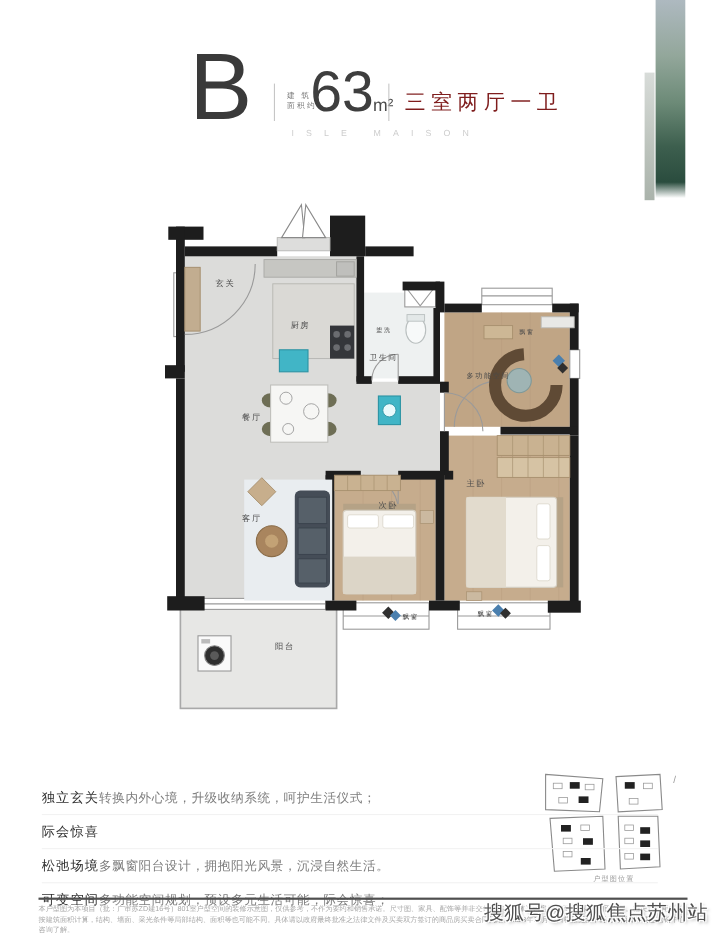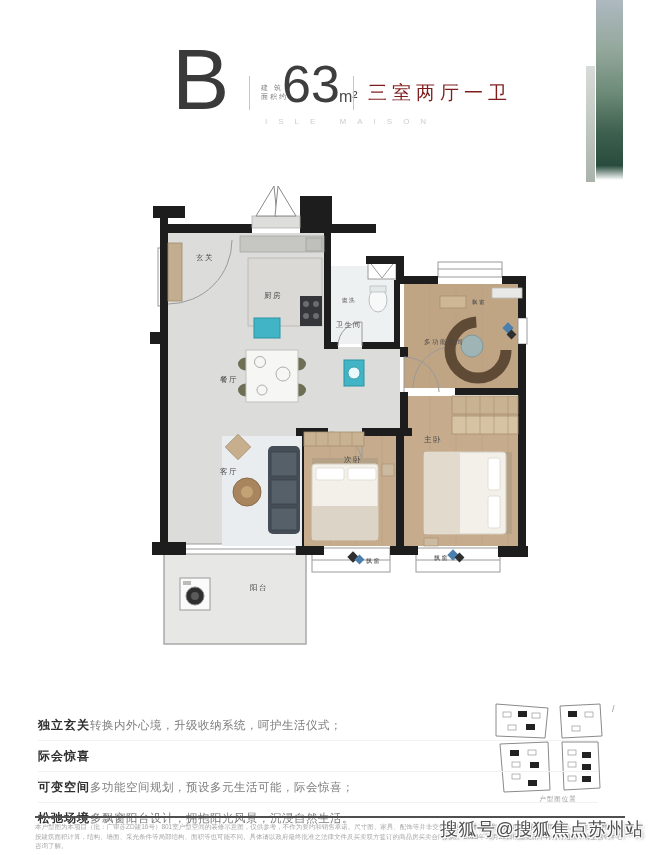--- a/index.html
+++ b/index.html
@@ -28,21 +28,21 @@
 
   
   .keyplate{position:absolute;left:488px;top:698px;width:140px;height:100px;}
   .keyplate-caption{position:absolute;left:488px;top:795px;width:140px;text-align:center;
     font-size:6.5px;color:#9a9a9a;letter-spacing:1px;}
 
   
   .features{position:absolute;left:38px;top:710px;width:560px;}
   .feature-row{display:flex;align-items:baseline;padding:7px 0 6px 0;border-bottom:1px solid #f2f2f2;}
   .feature-row:last-child{border-bottom:none;}
-  .feat-label{font-size:12px;font-weight:700;color:#2f2f2f;letter-spacing:1px;white-space:nowrap;}
+  .feat-label{font-size:12px;font-weight:400;color:#2f2f2f;letter-spacing:1px;white-space:nowrap;}
   .feat-desc{font-size:11.5px;color:#7d7d7d;margin-left:0;letter-spacing:0.5px;}
 
   
   .footer-rule{position:absolute;left:35px;top:816px;width:590px;height:2px;background:#4f4f4f;}
   .disclaimer{position:absolute;left:35px;top:822px;width:590px;font-size:6.5px;line-height:9.5px;color:#a8a8a8;}
   .watermark{position:absolute;left:440px;top:817px;font-size:18px;font-weight:400;color:#4f4f4f;letter-spacing:0.5px;
     text-shadow:-1px -1px 0 #fff,1px -1px 0 #fff,-1px 1px 0 #fff,1px 1px 0 #fff,2px 2px 3px rgba(0,0,0,0.35);}
 
   
   text.room-lbl{fill:#4a4a4a;letter-spacing:1.5px;}
@@ -314,26 +314,26 @@
 
   <div class="features">
     <div class="feature-row">
       <span class="feat-label">独立玄关</span>
       <span class="feat-desc">转换内外心境，升级收纳系统，呵护生活仪式；</span>
     </div>
     <div class="feature-row">
       <span class="feat-label">际会惊喜</span>
     </div>
     <div class="feature-row">
+      <span class="feat-label">松弛场境</span>
+      <span class="feat-desc">多飘窗阳台设计，拥抱阳光风景，沉浸自然生活。</span>
+    </div>
+    <div class="feature-row">
       <span class="feat-label">可变空间</span>
       <span class="feat-desc">多功能空间规划，预设多元生活可能，际会惊喜；</span>
     </div>
-    <div class="feature-row">
-      <span class="feat-label">松弛场境</span>
-      <span class="feat-desc">多飘窗阳台设计，拥抱阳光风景，沉浸自然生活。</span>
-    </div>
   </div>
 
   <div class="footer-rule"></div>
   <div class="disclaimer">本户型图为本项目（批：广审苏ZD建16号）801室户型空间的装修示意图，仅供参考，不作为要约和销售承诺。尺寸图、家具、配饰等并非交付标准，具体选购房屋因所在位置不同而不同。相关户型面积均按建筑面积计算，结构、墙面、采光条件等局部结构、面积等也可能不同。具体请以政府最终批准之法律文件及买卖双方签订的商品房买卖合同为准。2023年10月23日模型更新不再另行通知，请至营销中心咨询了解。</div>
   <div class="watermark">搜狐号@搜狐焦点苏州站</div>
 
 </div>
 
 </body></html>

